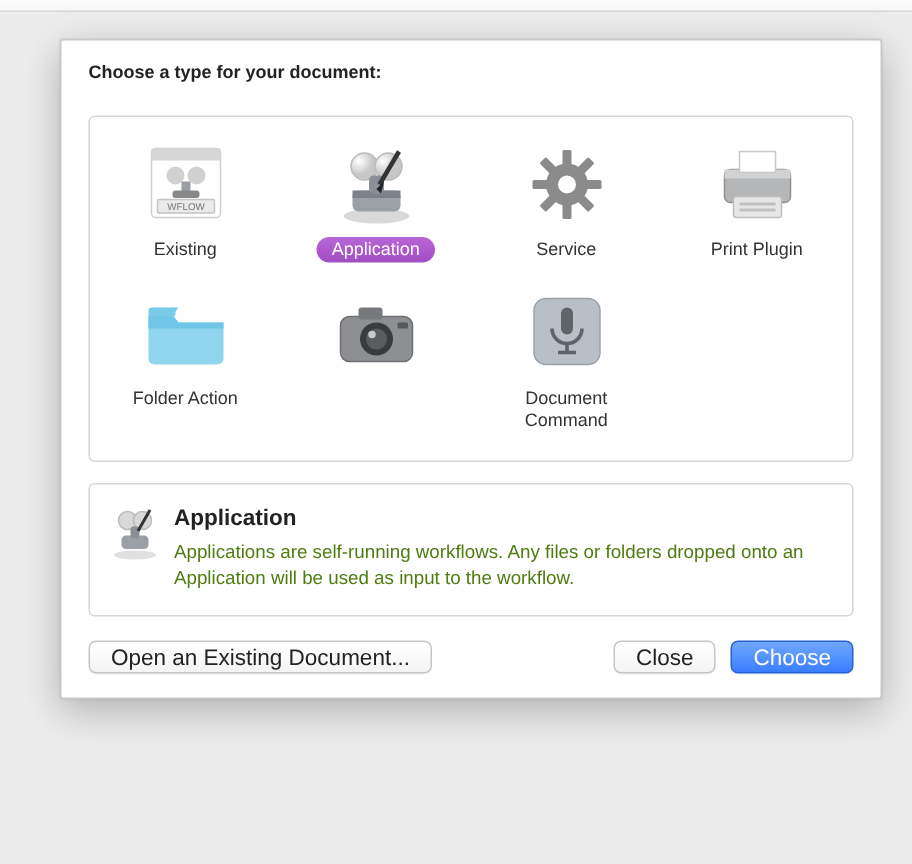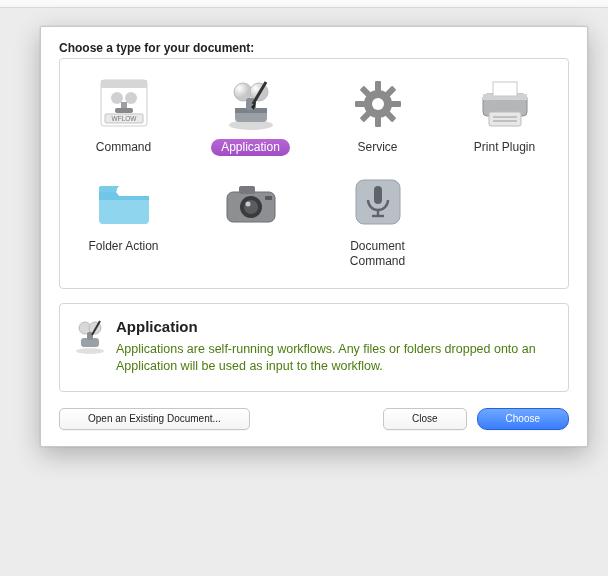--- a/index.html
+++ b/index.html
@@ -30,21 +30,21 @@
     border: 1px solid #c8c8c8;
     border-radius: 2px;
     box-shadow:
       0 8px 26px rgba(0,0,0,0.25),
       0 0 0 1px rgba(0,0,0,0.04);
     padding: 14px 18px 16px 18px;
   }
   .prompt {
     font-size: 12px;
     font-weight: 600;
-    margin-bottom: 3px;
+    margin-bottom: 22px;
   }
   .grid-box {
     border: 1px solid #d6d6d6;
     border-radius: 4px;
     background: #fff;
     padding: 10px 0 6px 0;
   }
   .grid {
     display: flex;
     flex-wrap: wrap;
@@ -95,36 +95,36 @@
     color: #4d7c0f;
     line-height: 1.35;
   }
   .button-row {
     margin-top: 16px;
     display: flex;
     align-items: center;
   }
   .spacer { flex: 1; }
   button.mac {
-    font-size: 10px;
-    padding: 2px 28px;
+    font-size: 15px;
+    padding: 2px 14px;
     height: 22px;
     border-radius: 5px;
     border: 1px solid #c6c6c6;
     background: linear-gradient(#ffffff,#f4f4f4);
     color: #222;
     cursor: default;
     box-shadow: 0 1px 0 rgba(0,0,0,0.04);
   }
   button.mac.primary {
     border: 1px solid #2463d6;
     background: linear-gradient(#6fa8ff,#3a7dff);
     color: #fff;
   }
-  button.mac + button.mac { margin-left: 10px; border-radius: 10px; }
+  button.mac + button.mac { margin-left: 10px; }
 
   
   svg { display:block; }
 </style>
 </head>
 <body>
 
 <div class="topbar"></div>
 <div class="window-bg">
   
@@ -143,21 +143,21 @@
             <rect x="6" y="4" width="46" height="46" rx="3" fill="#fff" stroke="#cfcfcf"></rect>
             <rect x="6" y="4" width="46" height="8" fill="#d6d6d6"></rect>
             <rect x="10" y="38" width="38" height="9" rx="1" fill="#eaeaea" stroke="#c4c4c4"></rect>
             <text x="29" y="45" text-anchor="middle" font-size="6.5" fill="#777" font-family="Helvetica">WFLOW</text>
             <circle cx="22" cy="22" r="6" fill="#d0d0d0"></circle>
             <circle cx="36" cy="22" r="6" fill="#d0d0d0"></circle>
             <rect x="26" y="26" width="6" height="8" fill="#9aa0a6"></rect>
             <rect x="20" y="32" width="18" height="5" rx="2" fill="#888"></rect>
           </svg>
         </div>
-        <span class="label">Command</span>
+        <span class="label">Existing</span>
       </div>
 
       <div class="cell">
         <div class="iconwrap">
           <svg width="62" height="60" viewBox="0 0 62 60">
             <ellipse cx="31" cy="51" rx="22" ry="5" fill="rgba(0,0,0,0.15)"></ellipse>
             <circle cx="23" cy="18" r="9" fill="url(#gA)" stroke="#bbb"></circle>
             <circle cx="39" cy="18" r="9" fill="url(#gA)" stroke="#bbb"></circle>
             <defs>
               <radialGradient id="gA" cx="30%" cy="30%">

